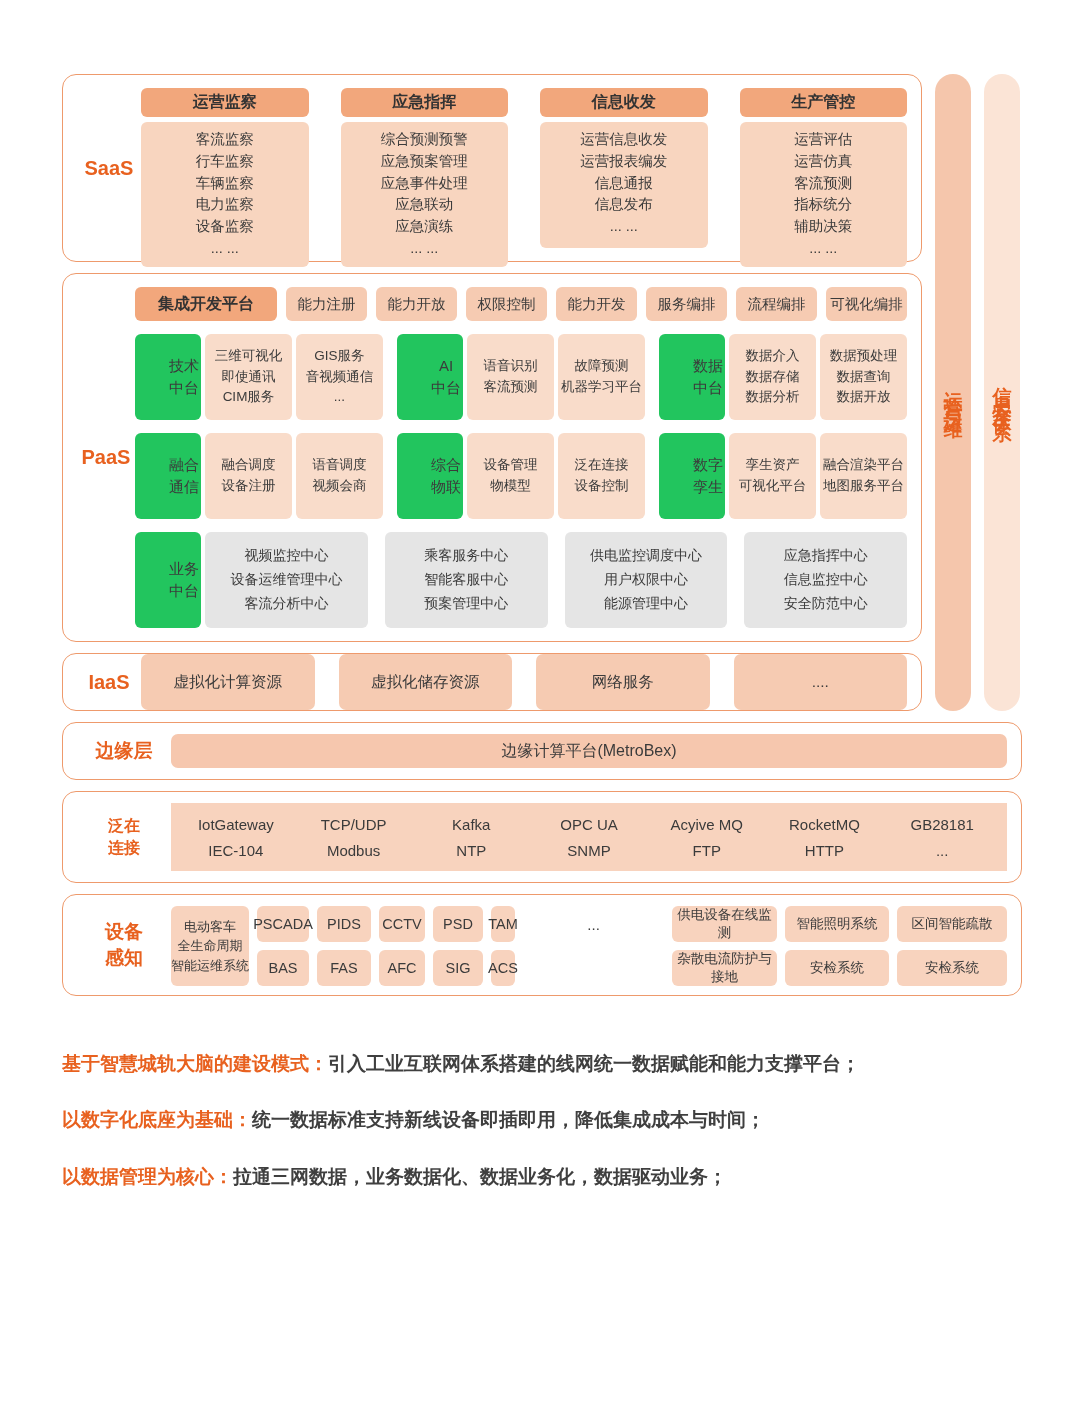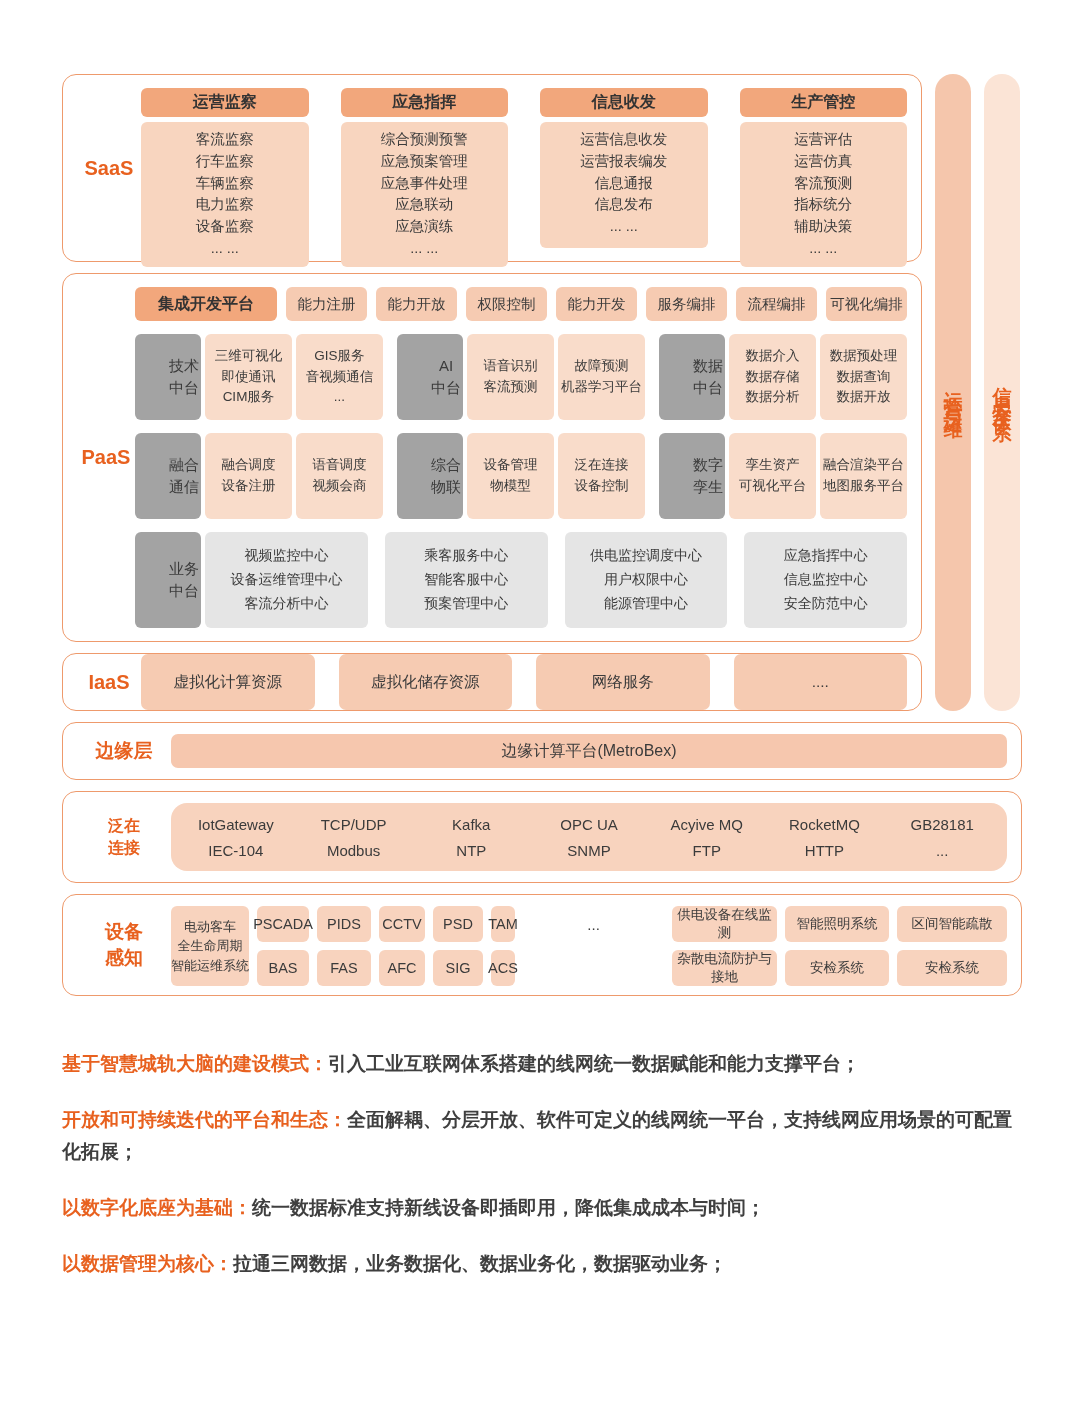--- a/index.html
+++ b/index.html
@@ -55,21 +55,21 @@
     display:flex; align-items:center; justify-content:center;
     font-weight:bold; font-size:16px; flex-shrink:0;
   }
   .pill {
     flex:1; background:#f6cbb2; border-radius:6px;
     display:flex; align-items:center; justify-content:center; font-size:14.5px;
   }
   .mid-row { display:flex; gap:14px; min-height:86px; }
   .group { flex:1; display:flex; gap:4px; }
   .group-label {
-    width:66px; flex-shrink:0; background:#a3a3a3; border-radius:6px;
+    width:66px; flex-shrink:0; background:#22c55e; border-radius:6px;
     display:flex; align-items:center; justify-content:center;
     text-align:center; font-size:15px; line-height:1.5;padding-left:32px;
   }
   .group-boxes { flex:1; display:flex; gap:4px; }
   .sub-box {
     flex:1; background:#f9dcca; border-radius:6px; padding:6px 2px;
     display:flex; align-items:center; justify-content:center;
     text-align:center; font-size:13.5px; line-height:1.55;
   }
   .biz-row { display:flex; gap:4px; min-height:96px; }
@@ -94,21 +94,21 @@
   .edge { height:58px; padding:11px 14px; }
   .edge .layer-label { width:94px; font-size:19px; }
   .edge-box {
     flex:1; background:#f6c7ae; border-radius:7px;
     display:flex; align-items:center; justify-content:center; font-size:16px;
   }
 
   .connect { height:92px; padding:11px 14px; }
   .connect .layer-label { width:94px; font-size:16px; }
   .connect-box {
-    flex:1; background:#f8d3be; border-radius:16px; padding:8px 6px;
+    flex:1; background:#f8d3be; border-radius:0; padding:8px 6px;
     display:flex; flex-direction:column; justify-content:space-around;
   }
   .proto-row { display:flex; }
   .proto-cell { flex:1; text-align:center; font-size:15px; color:#3b3b3b; }
 
   .device { height:102px; padding:11px 14px; }
   .device .layer-label { width:94px; font-size:19px; }
   .device-grid {
     flex:1; display:grid; gap:8px;
     grid-template-columns:78px 52px 54px 46px 50px 24px 1.35fr 1fr 1fr 1.05fr;
@@ -363,23 +363,20 @@
       <div class="device-box small-font">安检系统</div>
       <div class="device-box small-font">安检系统</div>
     </div>
   </div>
 
   <div class="notes">
     <p class="note">
       <span class="note-lead">基于智慧城轨大脑的建设模式：</span><span class="note-text">引入工业互联网体系搭建的线网统一数据赋能和能力支撑平台；</span>
     </p>
     <p class="note">
-      <span class="note-lead">开放和可持续迭代的平台和生态：</span><span class="note-text">全面解耦、分层开放、软件可定义的线网统一平台，支持线网应用场景的可配置化拓展；</span>
-    </p>
-    <p class="note">
       <span class="note-lead">以数字化底座为基础：</span><span class="note-text">统一数据标准支持新线设备即插即用，降低集成成本与时间；</span>
     </p>
     <p class="note">
       <span class="note-lead">以数据管理为核心：</span><span class="note-text">拉通三网数据，业务数据化、数据业务化，数据驱动业务；</span>
     </p>
   </div>
 
 </div>
 
 </body></html>

